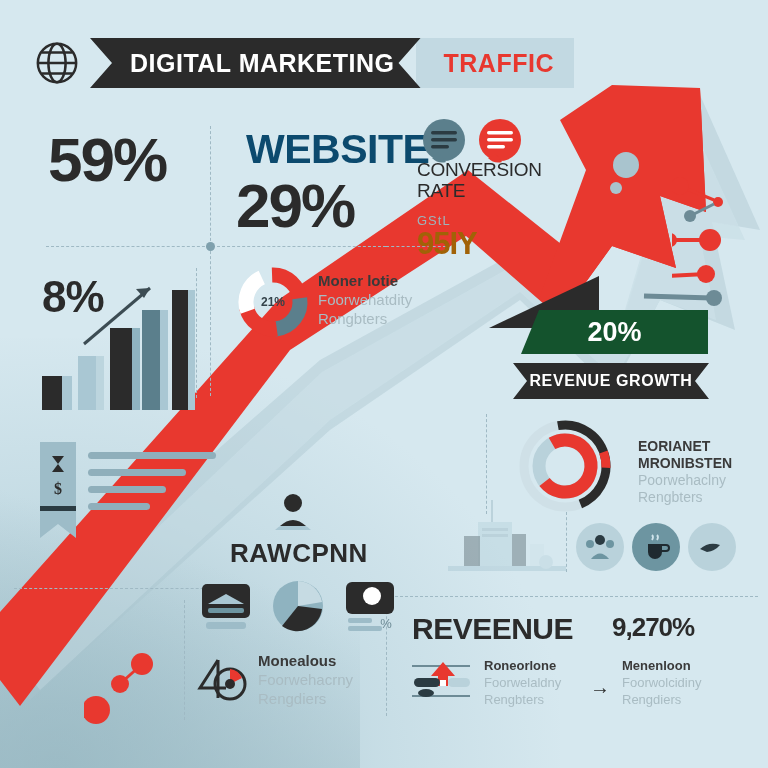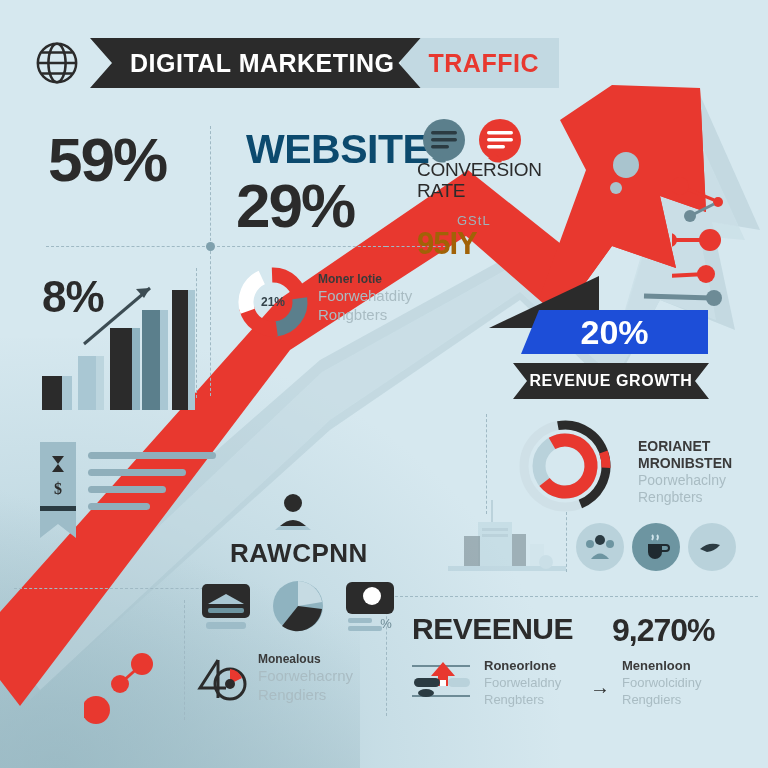--- a/index.html
+++ b/index.html
@@ -23,21 +23,21 @@
   .ghost-arrow{position:absolute;inset:0;opacity:.55;}
 
   
   .dash-h{position:absolute;height:0;border-top:1px dashed #9fb9c4;}
   .dash-v{position:absolute;width:0;border-left:1px dashed #9fb9c4;}
   .dot-node{position:absolute;width:9px;height:9px;border-radius:50%;background:#7fa0ad;}
 
   
   .header{position:absolute;left:34px;top:38px;display:flex;align-items:center;}
   .globe{width:46px;height:46px;margin-right:10px;flex:none;}
-  .banner-wrap{position:relative;display:flex;align-items:stretch;height:50px;}
+  .banner-wrap{position:relative;display:flex;align-items:stretch;height:50px;gap:15px;}
   .banner-dark{
     background:#2b2b2b;color:#fff;display:flex;align-items:center;
     padding:0 26px 0 40px;font-size:25px;font-weight:bold;letter-spacing:.5px;
     clip-path:polygon(0 0, 100% 0, calc(100% - 22px) 50%, 100% 100%, 0 100%, 22px 50%);
     height:50px;box-sizing:border-box;
   }
   .banner-light{
     background:#c2d9e2;color:#e8382f;display:flex;align-items:center;
     padding:0 20px 0 28px;font-size:25px;font-weight:bold;letter-spacing:.5px;
     height:50px;box-sizing:border-box;margin-left:-20px;
@@ -50,39 +50,39 @@
     letter-spacing:.6px;display:flex;align-items:center;justify-content:center;
     clip-path:polygon(0 0, 100% 0, calc(100% - 14px) 50%, 100% 100%, 0 100%, 14px 50%);
   }
   .ribbon-traffic{left:36px;top:200px;width:160px;height:30px;}
 
   .website-word{position:absolute;left:246px;top:126px;font-size:41px;font-weight:bold;color:#0c4a6e;letter-spacing:-.5px;}
   .stat-29{position:absolute;left:236px;top:170px;font-size:62px;font-weight:bold;color:#2b2b2b;letter-spacing:-2px;}
 
   .conv-block{position:absolute;left:417px;top:160px;width:130px;}
   .conv-title{font-size:19px;font-weight:normal;color:#2b2b2b;line-height:1.08;letter-spacing:-.3px;}
-  .conv-sub{font-size:13px;color:#9eb3bb;margin-top:12px;letter-spacing:1px;margin-left:40px;}
+  .conv-sub{font-size:13px;color:#9eb3bb;margin-top:12px;letter-spacing:1px;}
   .conv-val{font-size:31px;font-weight:bold;color:#a16207;letter-spacing:-1px;margin-top:-2px;}
   .bubbles{position:absolute;left:420px;top:118px;display:flex;gap:8px;}
 
   .stat-8{position:absolute;left:42px;top:272px;font-size:44px;font-weight:bold;color:#2b2b2b;letter-spacing:-1px;}
 
   
   .donut-small{position:absolute;left:236px;top:265px;width:74px;height:74px;}
   .donut-label{position:absolute;left:236px;top:265px;width:74px;height:74px;
     display:flex;align-items:center;justify-content:center;font-size:12px;font-weight:bold;color:#34434a;}
   .txtblk{position:absolute;}
-  .txtblk .t1{font-size:12px;font-weight:bold;color:#3a3a3a;line-height:1.25;}
+  .txtblk .t1{font-size:15px;font-weight:bold;color:#3a3a3a;line-height:1.25;}
   .txtblk .t2,.txtblk .t3{font-size:15px;color:#a9bcc3;line-height:1.25;}
 
   
   .tri20{position:absolute;left:489px;top:276px;width:0;height:0;
     border-left:110px solid transparent;border-bottom:52px solid #2b2b2b;}
-  .box20{position:absolute;left:521px;top:310px;width:187px;height:44px;background:#1d4ed8;
-    color:#fff;display:flex;align-items:center;justify-content:center;font-size:34px;font-weight:bold;
+  .box20{position:absolute;left:521px;top:310px;width:187px;height:44px;background:#14532d;
+    color:#fff;display:flex;align-items:center;justify-content:center;font-size:27px;font-weight:bold;
     clip-path:polygon(18px 0, 100% 0, 100% 100%, 0 100%);}
   .ribbon-rev{left:513px;top:363px;width:196px;height:36px;font-size:16px;}
 
   
   .donut-big{position:absolute;left:517px;top:418px;width:96px;height:96px;}
   .txt-big{position:absolute;left:620px;top:438px;width:140px;margin-left:18px;}
   .txt-big .t1{font-size:14px;font-weight:bold;color:#3a3a3a;line-height:1.22;}
   .txt-big .t2,.txt-big .t3{font-size:14px;color:#a9bcc3;line-height:1.22;}
 
   
@@ -97,21 +97,21 @@
   
   .icons3{position:absolute;left:198px;top:578px;display:flex;gap:16px;align-items:flex-start;}
   .ico-card{width:56px;height:56px;}
 
   .badge-row{position:absolute;left:576px;top:523px;display:flex;gap:8px;}
   .badge{width:48px;height:48px;border-radius:50%;background:#b9d2db;display:flex;align-items:center;justify-content:center;}
   .badge.dark{background:#6d95a1;}
 
   
   .rev-word{position:absolute;left:412px;top:612px;font-size:30px;font-weight:bold;color:#2b2b2b;letter-spacing:-.5px;}
-  .rev-val{position:absolute;left:612px;top:612px;font-size:32px;font-weight:bold;color:#2b2b2b;letter-spacing:-1px;}
+  .rev-val{position:absolute;left:612px;top:612px;font-size:26px;font-weight:bold;color:#2b2b2b;letter-spacing:-1px;}
   .slider-ico{position:absolute;left:412px;top:660px;width:62px;height:42px;}
   .txt-b1{position:absolute;left:484px;top:658px;width:120px;}
   .txt-b2{position:absolute;left:622px;top:658px;width:130px;}
   .txt-b1 .t1,.txt-b2 .t1{font-size:13px;font-weight:bold;color:#3a3a3a;line-height:1.3;}
   .txt-b1 .t2,.txt-b1 .t3,.txt-b2 .t2,.txt-b2 .t3{font-size:13px;color:#a9bcc3;line-height:1.3;}
   .arrow-mid{position:absolute;left:590px;top:676px;font-size:20px;color:#2b2b2b;}
 
   .txt-40{position:absolute;left:258px;top:652px;width:140px;}
   .ico40{position:absolute;left:196px;top:650px;width:56px;height:56px;}
 

